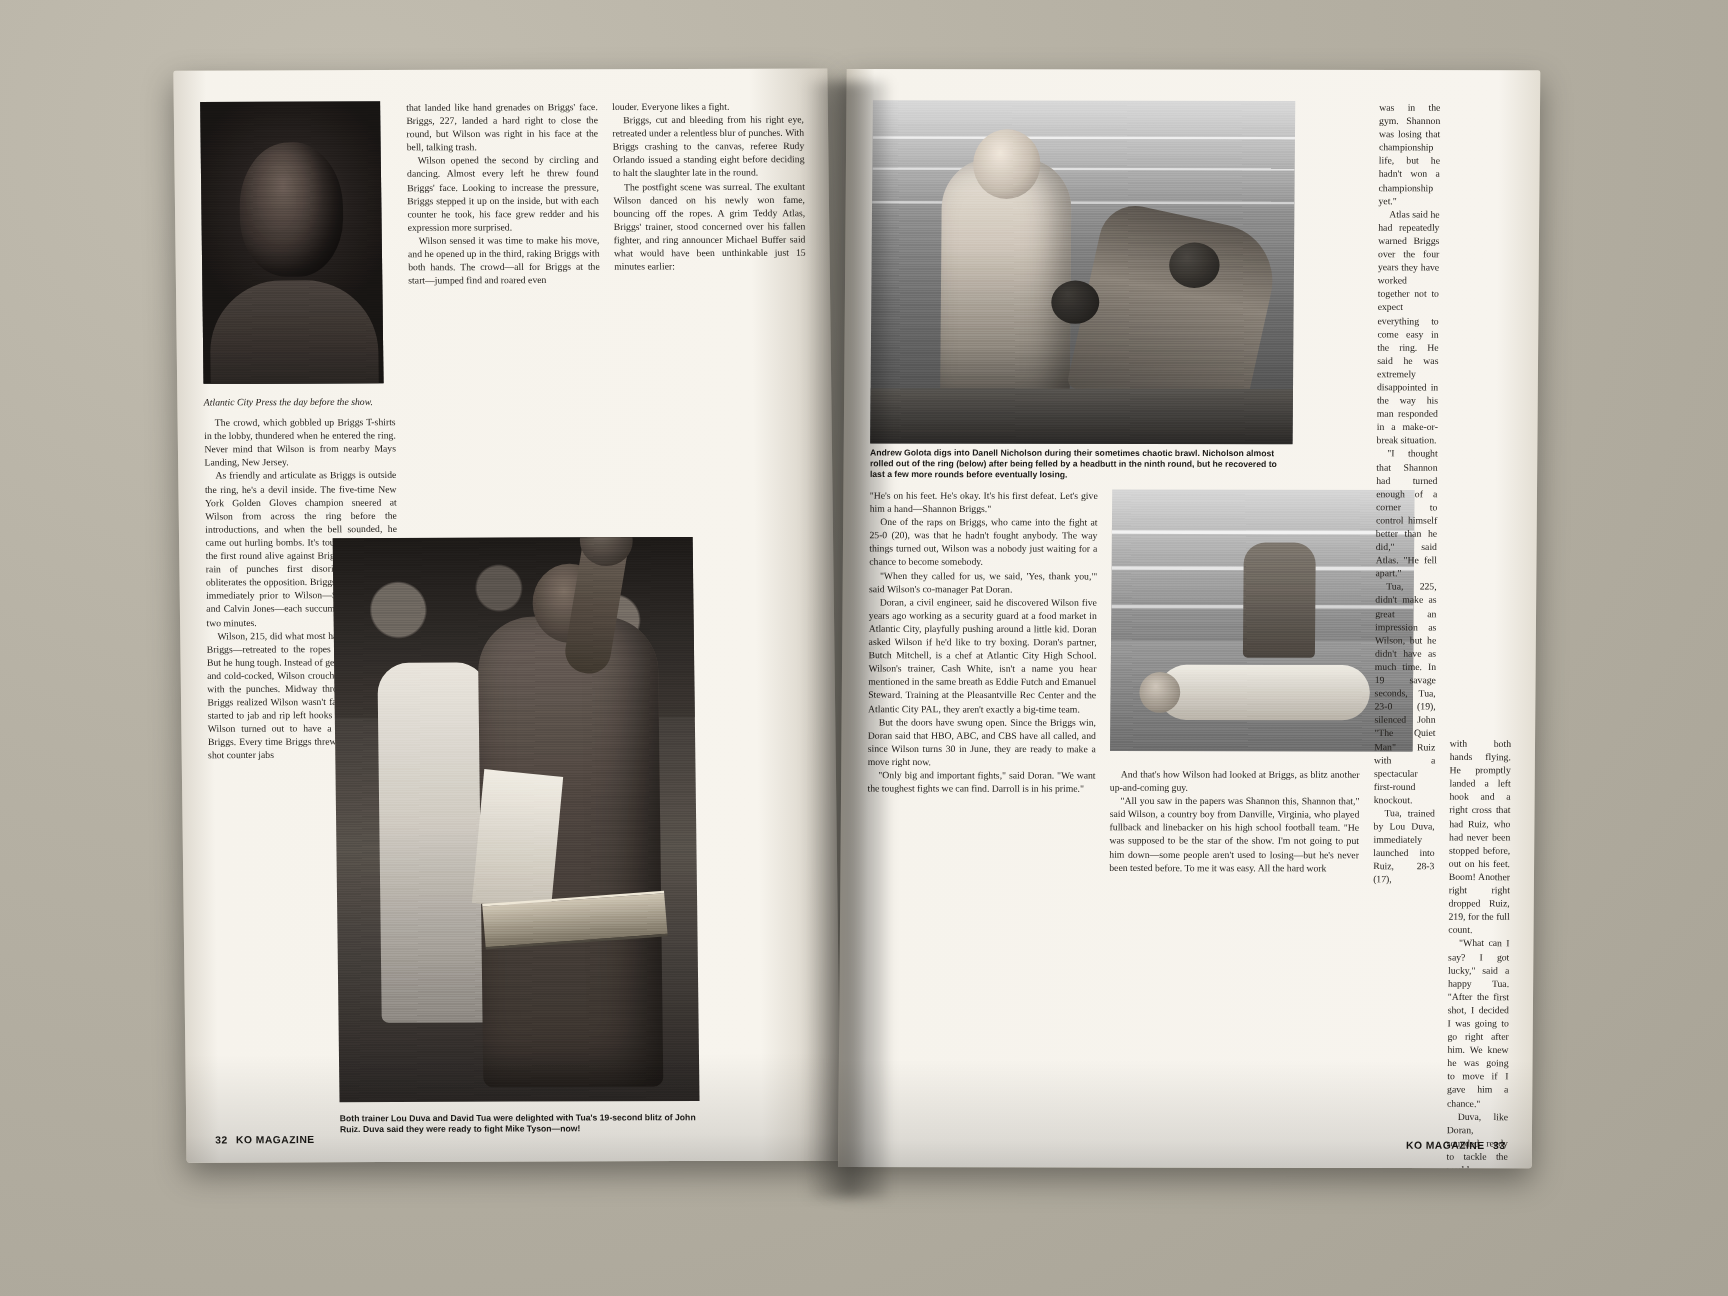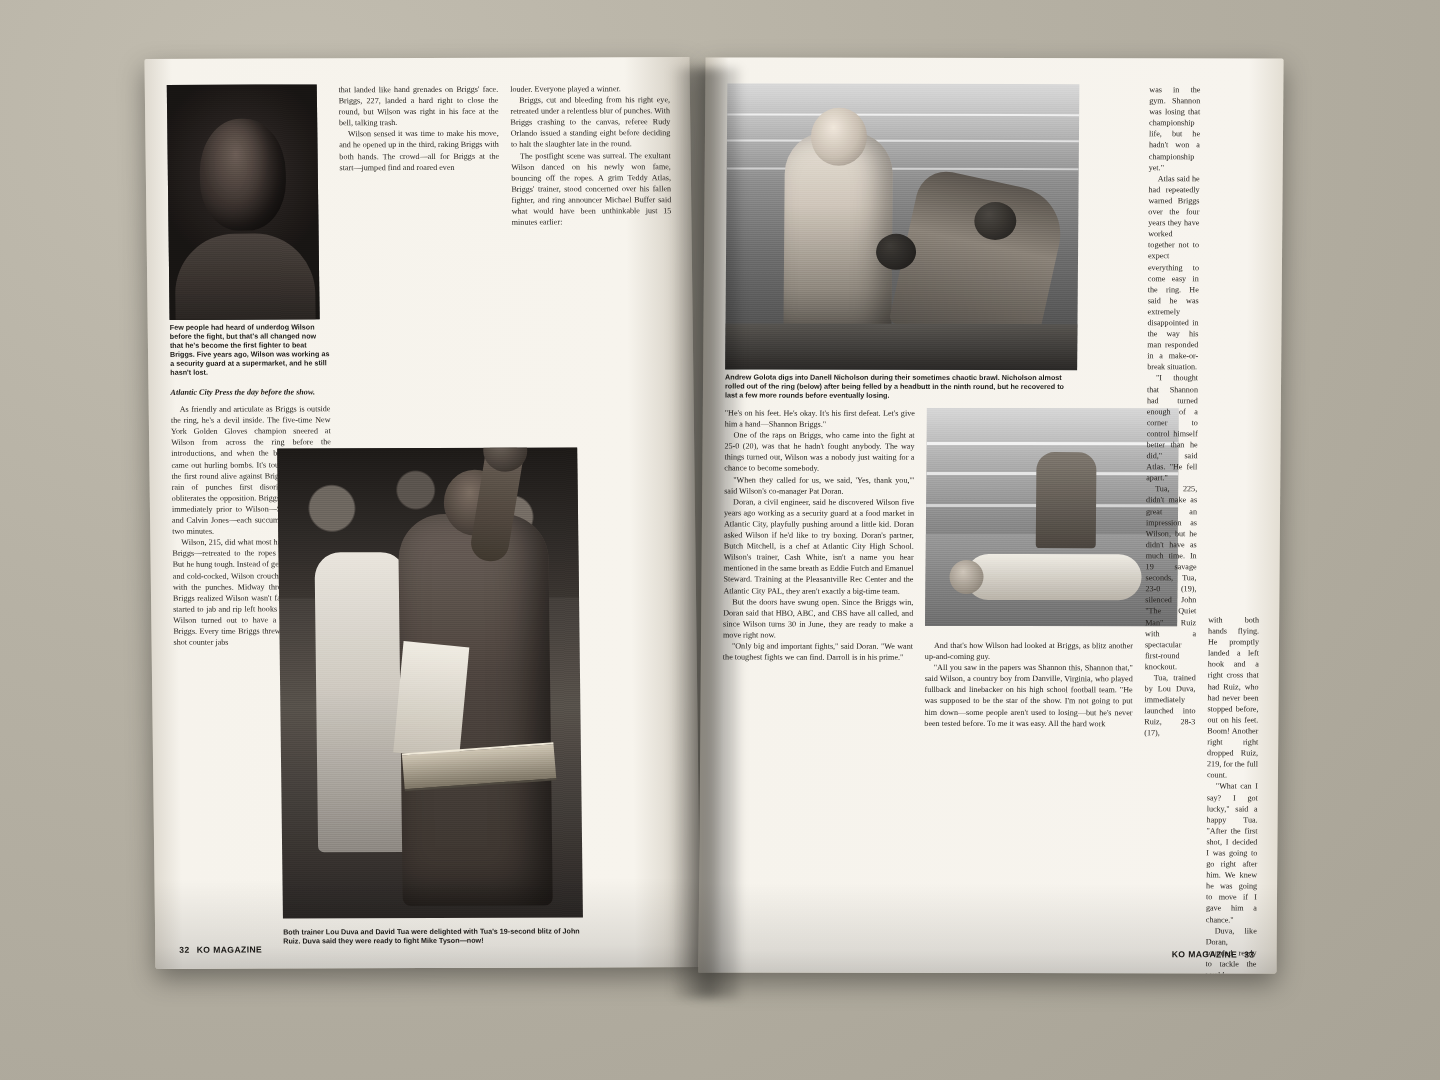--- a/index.html
+++ b/index.html
@@ -116,21 +116,21 @@
     line-height: 11.1px;
     text-align: justify;
     margin: 0 0 0 0;
     text-indent: 9px;
     color: #24211d;
     font-family: "Liberation Serif", serif;
     hyphens: auto;
   }
   p.noind { text-indent: 0; }
 
-  .italic { font-style: italic; font-weight: bold; }
+  .italic { font-style: italic; }
 
   .caption {
     font-size: 7.2px;
     line-height: 9px;
     font-weight: bold;
     color: #1c1a17;
     text-align: left;
     font-family: "Liberation Sans", sans-serif;
     text-indent: 0;
     margin-top: 3px;
@@ -332,35 +332,36 @@
     <div class="page" id="page-left">
       <div class="page-inner">
         <div class="cols">
 
           <div class="col">
             <div class="photo" id="photo-wilson">
               <div class="head"></div>
               <div class="shoulders"></div>
               <div class="grain"></div>
             </div>
-            <div class="caption cap-block">Few people had heard of underdog Wilson before the fight, but that's all changed now that he's become the first fighter to beat Briggs. Five years ago, Wilson was working as a security guard at a supermarket, and he still hasn't lost.</div>
             <div class="spacer10"></div>
             <p class="italic noind">Atlantic City Press the day before the show.</p>
             <div class="spacer6"></div>
+            <p>The crowd, which gobbled up Briggs T-shirts in the lobby, thundered when he entered the ring. Never mind that Wilson is from nearby Mays Landing, New Jersey.</p>
             <p>As friendly and articulate as Briggs is outside the ring, he's a devil inside. The five-time New York Golden Gloves champion sneered at Wilson from across the ring before the introductions, and when the bell sounded, he came out hurling bombs. It's tough to get out of the first round alive against Briggs. His frenzied rain of punches first disorients and then obliterates the opposition. Briggs' two opponents immediately prior to Wilson—Sherman Griffin and Calvin Jones—each succumbed in less than two minutes.</p>
             <p>Wilson, 215, did what most have done against Briggs—retreated to the ropes and ate leather. But he hung tough. Instead of getting propped up and cold-cocked, Wilson crouched low and rode with the punches. Midway through the round, Briggs realized Wilson wasn't falling down, and started to jab and rip left hooks to the body. But Wilson turned out to have a better jab than Briggs. Every time Briggs threw his left, Wilson shot counter jabs</p>
           </div>
 
           <div class="col">
             <p class="noind">that landed like hand grenades on Briggs' face. Briggs, 227, landed a hard right to close the round, but Wilson was right in his face at the bell, talking trash.</p>
+            <p>Wilson opened the second by circling and dancing. Almost every left he threw found Briggs' face. Looking to increase the pressure, Briggs stepped it up on the inside, but with each counter he took, his face grew redder and his expression more surprised.</p>
             <p>Wilson sensed it was time to make his move, and he opened up in the third, raking Briggs with both hands. The crowd—all for Briggs at the start—jumped find and roared even</p>
           </div>
 
           <div class="col">
-            <p class="noind">louder. Everyone played a winner.</p>
+            <p class="noind">louder. Everyone likes a fight.</p>
             <p>Briggs, cut and bleeding from his right eye, retreated under a relentless blur of punches. With Briggs crashing to the canvas, referee Rudy Orlando issued a standing eight before deciding to halt the slaughter late in the round.</p>
             <p>The postfight scene was surreal. The exultant Wilson danced on his newly won fame, bouncing off the ropes. A grim Teddy Atlas, Briggs' trainer, stood concerned over his fallen fighter, and ring announcer Michael Buffer said what would have been unthinkable just 15 minutes earlier:</p>
           </div>
 
         </div>
 
         <div class="photo" id="photo-tua" style="position:absolute; left:128px; top:390px;">
           <div class="crowd"></div>
           <div class="ref">
               <div class="hd"></div>

